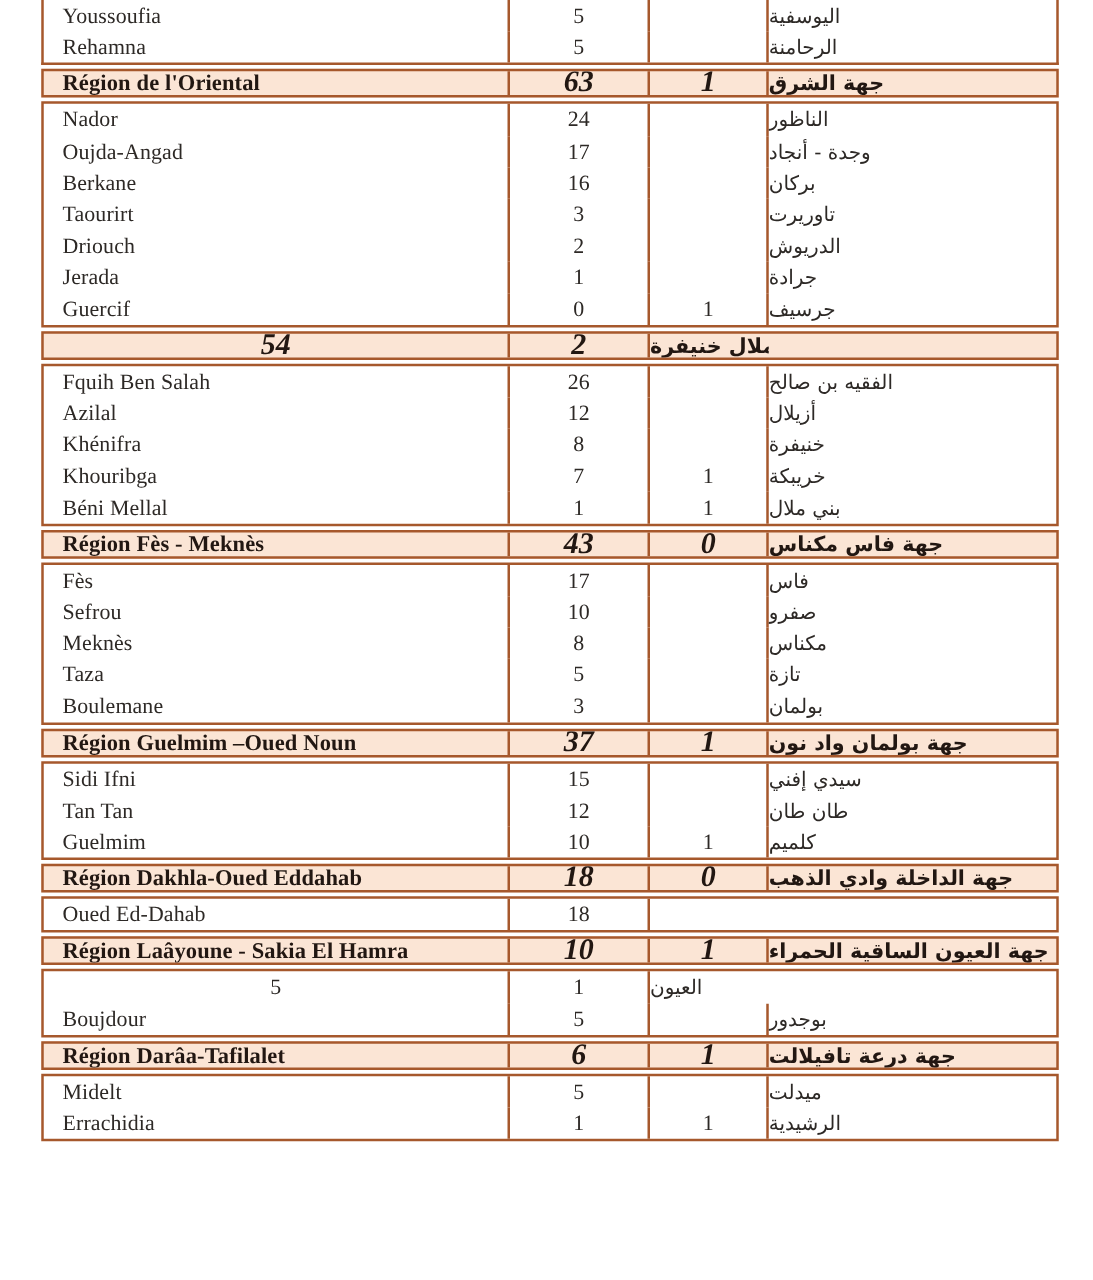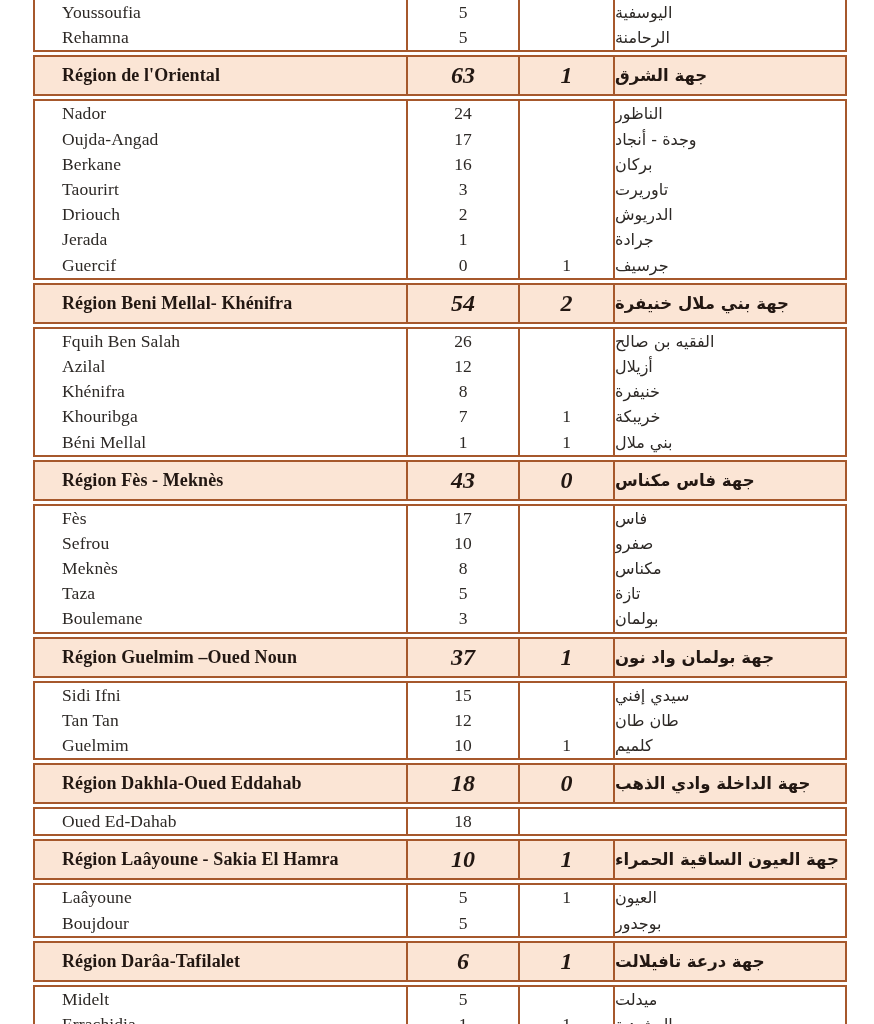--- a/index.html
+++ b/index.html
@@ -36,23 +36,23 @@
     box-sizing:border-box;
     display:flex;
     align-items:center;
     height:25.2px;
     border-right:2px solid var(--bc);
     color:var(--btxt);
     white-space:nowrap;
     overflow:hidden;
   }
   .cell:last-child{border-right:none;}
-  .hdr .cell{height:37px;color:var(--htxt);}
+  .hdr .cell{height:19px;color:var(--htxt);}
   .c-fr{
-    padding-left:27px;
+    padding-left:15px;
     font-size:17.5px;
     letter-spacing:.1px;
   }
   .hdr .c-fr{font-size:18px;}
   .c-n1,.c-n2{
     justify-content:center;
     font-size:17.5px;
   }
   .hdr .c-n1,.hdr .c-n2{font-size:24px;font-style:italic;}
   .c-ar{
@@ -130,21 +130,20 @@
         </div>
         <div class="row">
           <div class="cell c-fr">Guercif</div>
           <div class="cell c-n1">0</div>
           <div class="cell c-n2">1</div>
           <div class="cell c-ar">جرسيف</div>
         </div>
       </div>
       <div class="block hdr">
         <div class="row">
-          <div class="cell c-fr">Région Beni Mellal- Khénifra</div>
           <div class="cell c-n1">54</div>
           <div class="cell c-n2">2</div>
           <div class="cell c-ar">جهة بني ملال خنيفرة</div>
         </div>
       </div>
       <div class="block data">
         <div class="row">
           <div class="cell c-fr">Fquih Ben Salah</div>
           <div class="cell c-n1">26</div>
           <div class="cell c-n2"></div>
@@ -261,21 +260,20 @@
       <div class="block hdr">
         <div class="row">
           <div class="cell c-fr">Région Laâyoune - Sakia El Hamra</div>
           <div class="cell c-n1">10</div>
           <div class="cell c-n2">1</div>
           <div class="cell c-ar">جهة العيون الساقية الحمراء</div>
         </div>
       </div>
       <div class="block data">
         <div class="row">
-          <div class="cell c-fr">Laâyoune</div>
           <div class="cell c-n1">5</div>
           <div class="cell c-n2">1</div>
           <div class="cell c-ar">العيون</div>
         </div>
         <div class="row">
           <div class="cell c-fr">Boujdour</div>
           <div class="cell c-n1">5</div>
           <div class="cell c-n2"></div>
           <div class="cell c-ar">بوجدور</div>
         </div>

